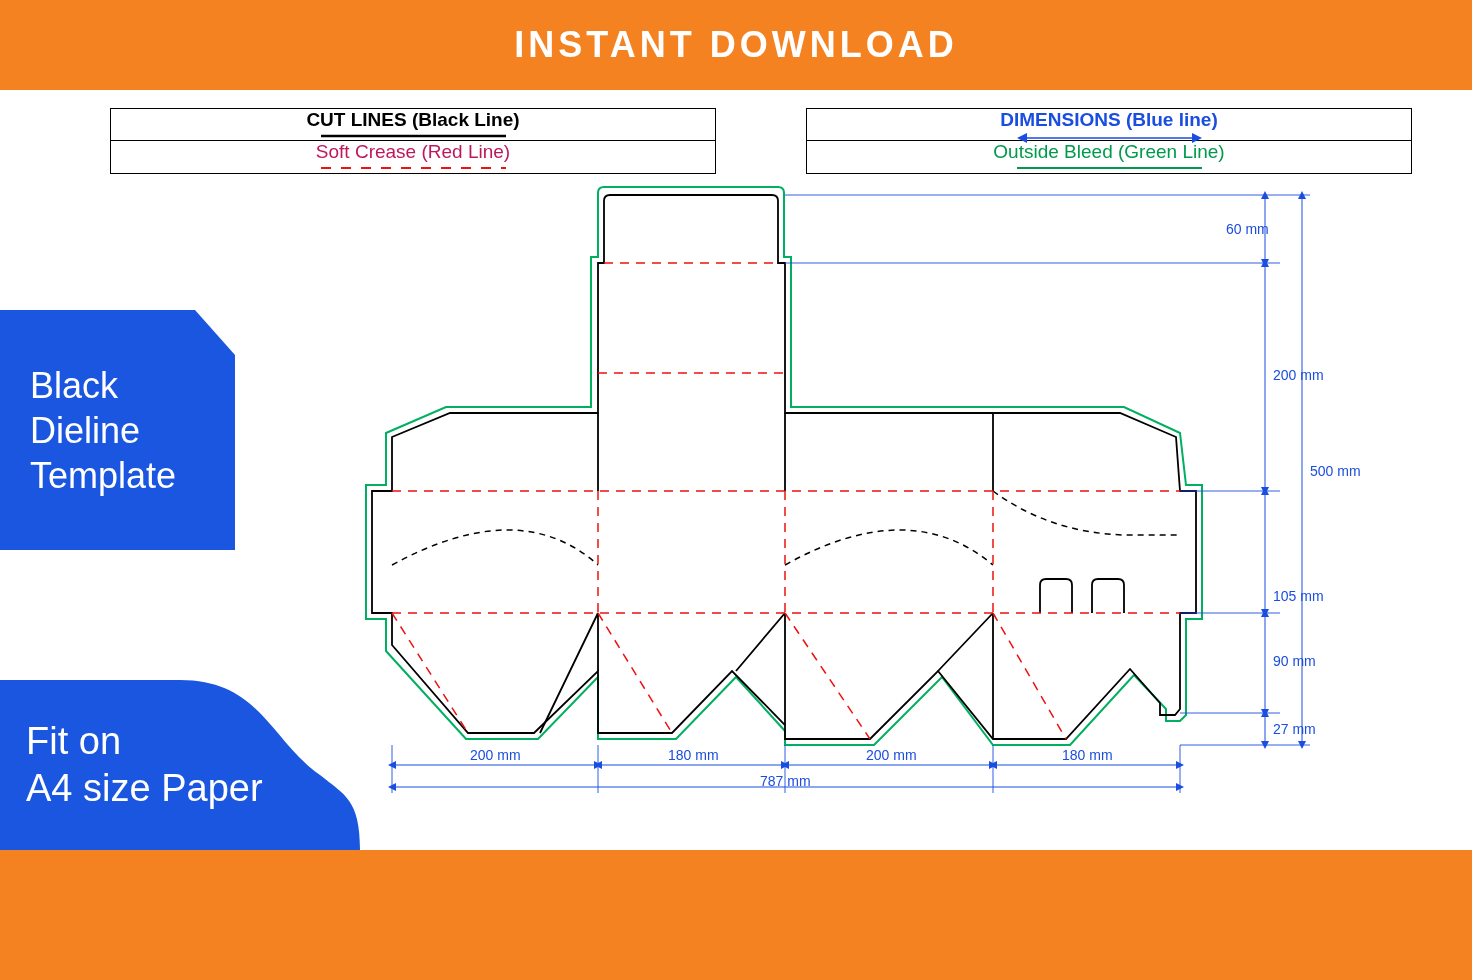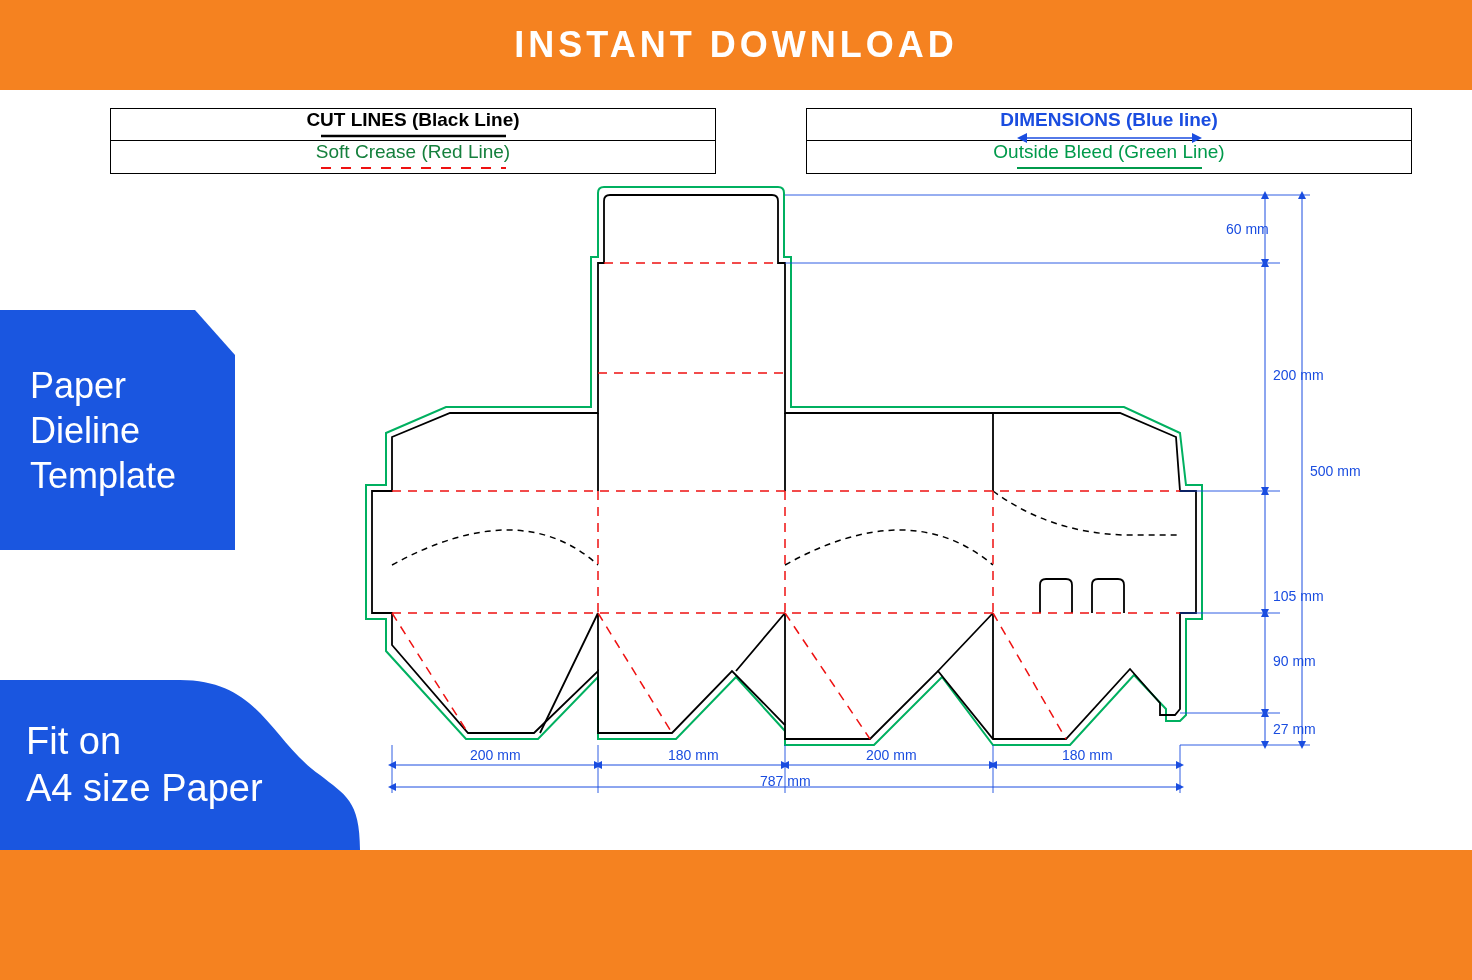--- a/index.html
+++ b/index.html
@@ -13,41 +13,41 @@
   .badge2 { position: absolute; left: 0; top: 680px; width: 360px; height: 170px; display: flex; align-items: center; }
   .badge2 svg { position: absolute; inset: 0; }
   .badge2 .txt { position: relative; color: #fff; font-size: 38px; font-weight: 500; line-height: 1.25; padding-left: 26px; }
   .legend { position: absolute; top: 108px; left: 110px; right: 60px; display: flex; gap: 90px; }
   .legend-box { border: 1.5px solid #000; flex: 1; }
   .legend-row { display: flex; align-items: center; height: 32px; padding: 0 12px; font-size: 19px; border-bottom: 1px solid #000; flex-direction: column; }
   .legend-row:last-child { border-bottom: none; }
   .legend-row .lab { flex: 1; }
   .legend-row .samp { width: 185px; height: 18px; display: flex; align-items: center; }
   .legend-row.cut .lab { color: #000; font-weight: 600; }
-  .legend-row.crease .lab { color: #15803d; }
+  .legend-row.crease .lab { color: #be185d; }
   .legend-row.dim .lab { color: #1a4de0; font-weight: 600; }
   .legend-row.bleed .lab { color: #009a4b; }
   .diagram { position: absolute; top: 185px; left: 280px; width: 1100px; height: 620px; }
   .dim-label { position: absolute; font-size: 14px; color: #1a4de0; white-space: nowrap; }
 </style>
 </head>
 <body>
 
 <div class="banner-top">
   <span>INSTANT DOWNLOAD</span>
 </div>
 
 <div class="banner-bottom"></div>
 
 <div class="badge1">
   <svg viewBox="0 0 235 240">
     <path d="M 0 0 L 195 0 L 235 45 L 235 240 L 0 240 Z" fill="#1a56e0"></path>
   </svg>
   <div class="txt">
-    <div>Paper</div>
+    <div>Black</div>
     <div>Dieline</div>
     <div>Template</div>
   </div>
 </div>
 
 <div class="badge2">
   <svg viewBox="0 0 360 170">
     <path d="M 0 0 L 180 0 C 260 0 270 60 320 95 C 345 115 360 120 360 170 L 0 170 Z" fill="#1a56e0"></path>
   </svg>
   <div class="txt">

